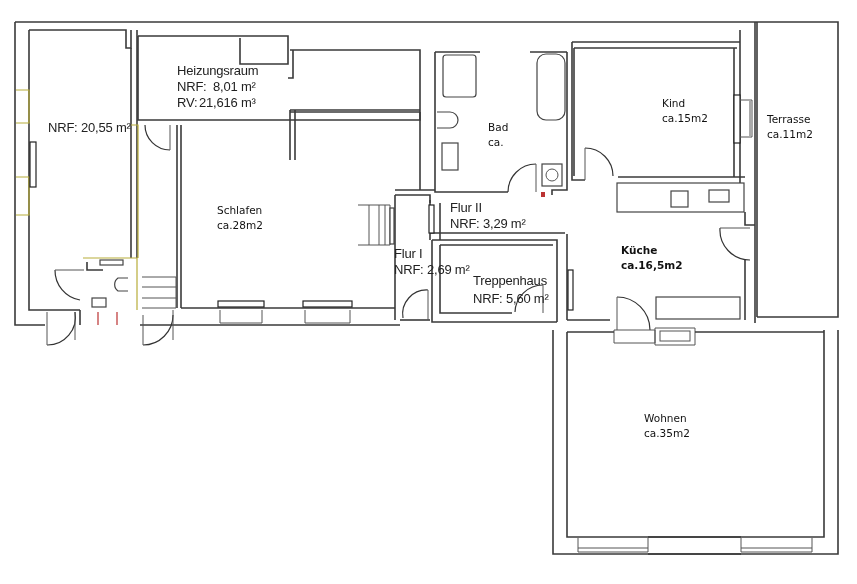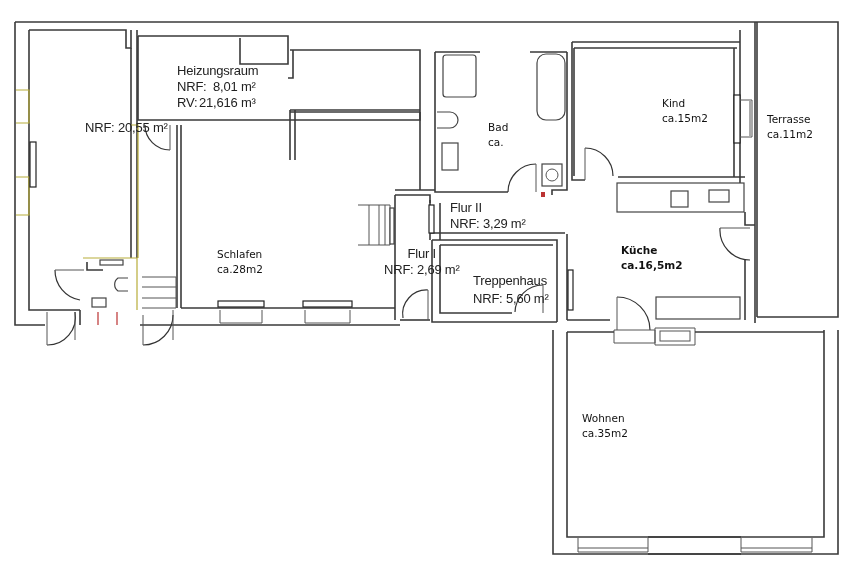--- a/index.html
+++ b/index.html
@@ -173,31 +173,31 @@
     <path class="thin" d="M741,548 L812,548"></path>
     <path class="wall" d="M648,537 L741,537 M648,554 L741,554"></path>
   </g>
 
   <g>
     <path class="wall" d="M757,22 L838,22 L838,317 L757,317"></path>
     <path class="wall" d="M757,22 L757,317"></path>
   </g>
 </svg>
 
-<div class="lbl lbl-cond" style="left:48px;top:120px;margin-left:37px;">
+<div class="lbl lbl-cond" style="left:48px;top:120px;">
   <span>NRF: 20,55 m²</span>
 </div>
 
 <div class="lbl lbl-cond" style="left:177px;top:63px;line-height:16px;">
   <span>Heizungsraum</span>
   <span><span style="display:inline-block;width:36px;">NRF:</span><span style="display:inline;">8,01 m²</span></span>
   <span><span style="display:inline-block;width:22px;">RV:</span><span style="display:inline;">21,616 m³</span></span>
 </div>
 
-<div class="lbl" style="left:217px;top:203px;margin-top:44px;">
+<div class="lbl" style="left:217px;top:203px;">
   <span>Schlafen</span>
   <span>ca.28m2</span>
 </div>
 
 <div class="lbl" style="left:488px;top:120px;">
   <span>Bad</span>
   <span>ca.</span>
 </div>
 
 <div class="lbl" style="left:622px;top:96px;margin-left:40px;">
@@ -208,31 +208,31 @@
 <div class="lbl" style="left:767px;top:112px;">
   <span>Terrasse</span>
   <span>ca.11m2</span>
 </div>
 
 <div class="lbl lbl-cond" style="left:450px;top:200px;line-height:16px;">
   <span>Flur II</span>
   <span>NRF: 3,29 m²</span>
 </div>
 
-<div class="lbl lbl-cond" style="left:384px;top:246px;line-height:16px;text-align:center;">
+<div class="lbl lbl-cond" style="left:394px;top:246px;line-height:16px;">
   <span>Flur I</span>
   <span>NRF: 2,69 m²</span>
 </div>
 
 <div class="lbl lbl-cond" style="left:473px;top:272px;line-height:18px;">
   <span>Treppenhaus</span>
   <span>NRF: 5,60 m²</span>
 </div>
 
 <div class="lbl" style="left:621px;top:243px;font-weight:bold;">
   <span>Küche</span>
   <span>ca.16,5m2</span>
 </div>
 
-<div class="lbl" style="left:582px;top:411px;">
+<div class="lbl" style="left:644px;top:411px;">
   <span>Wohnen</span>
   <span>ca.35m2</span>
 </div>
 
 </body></html>

